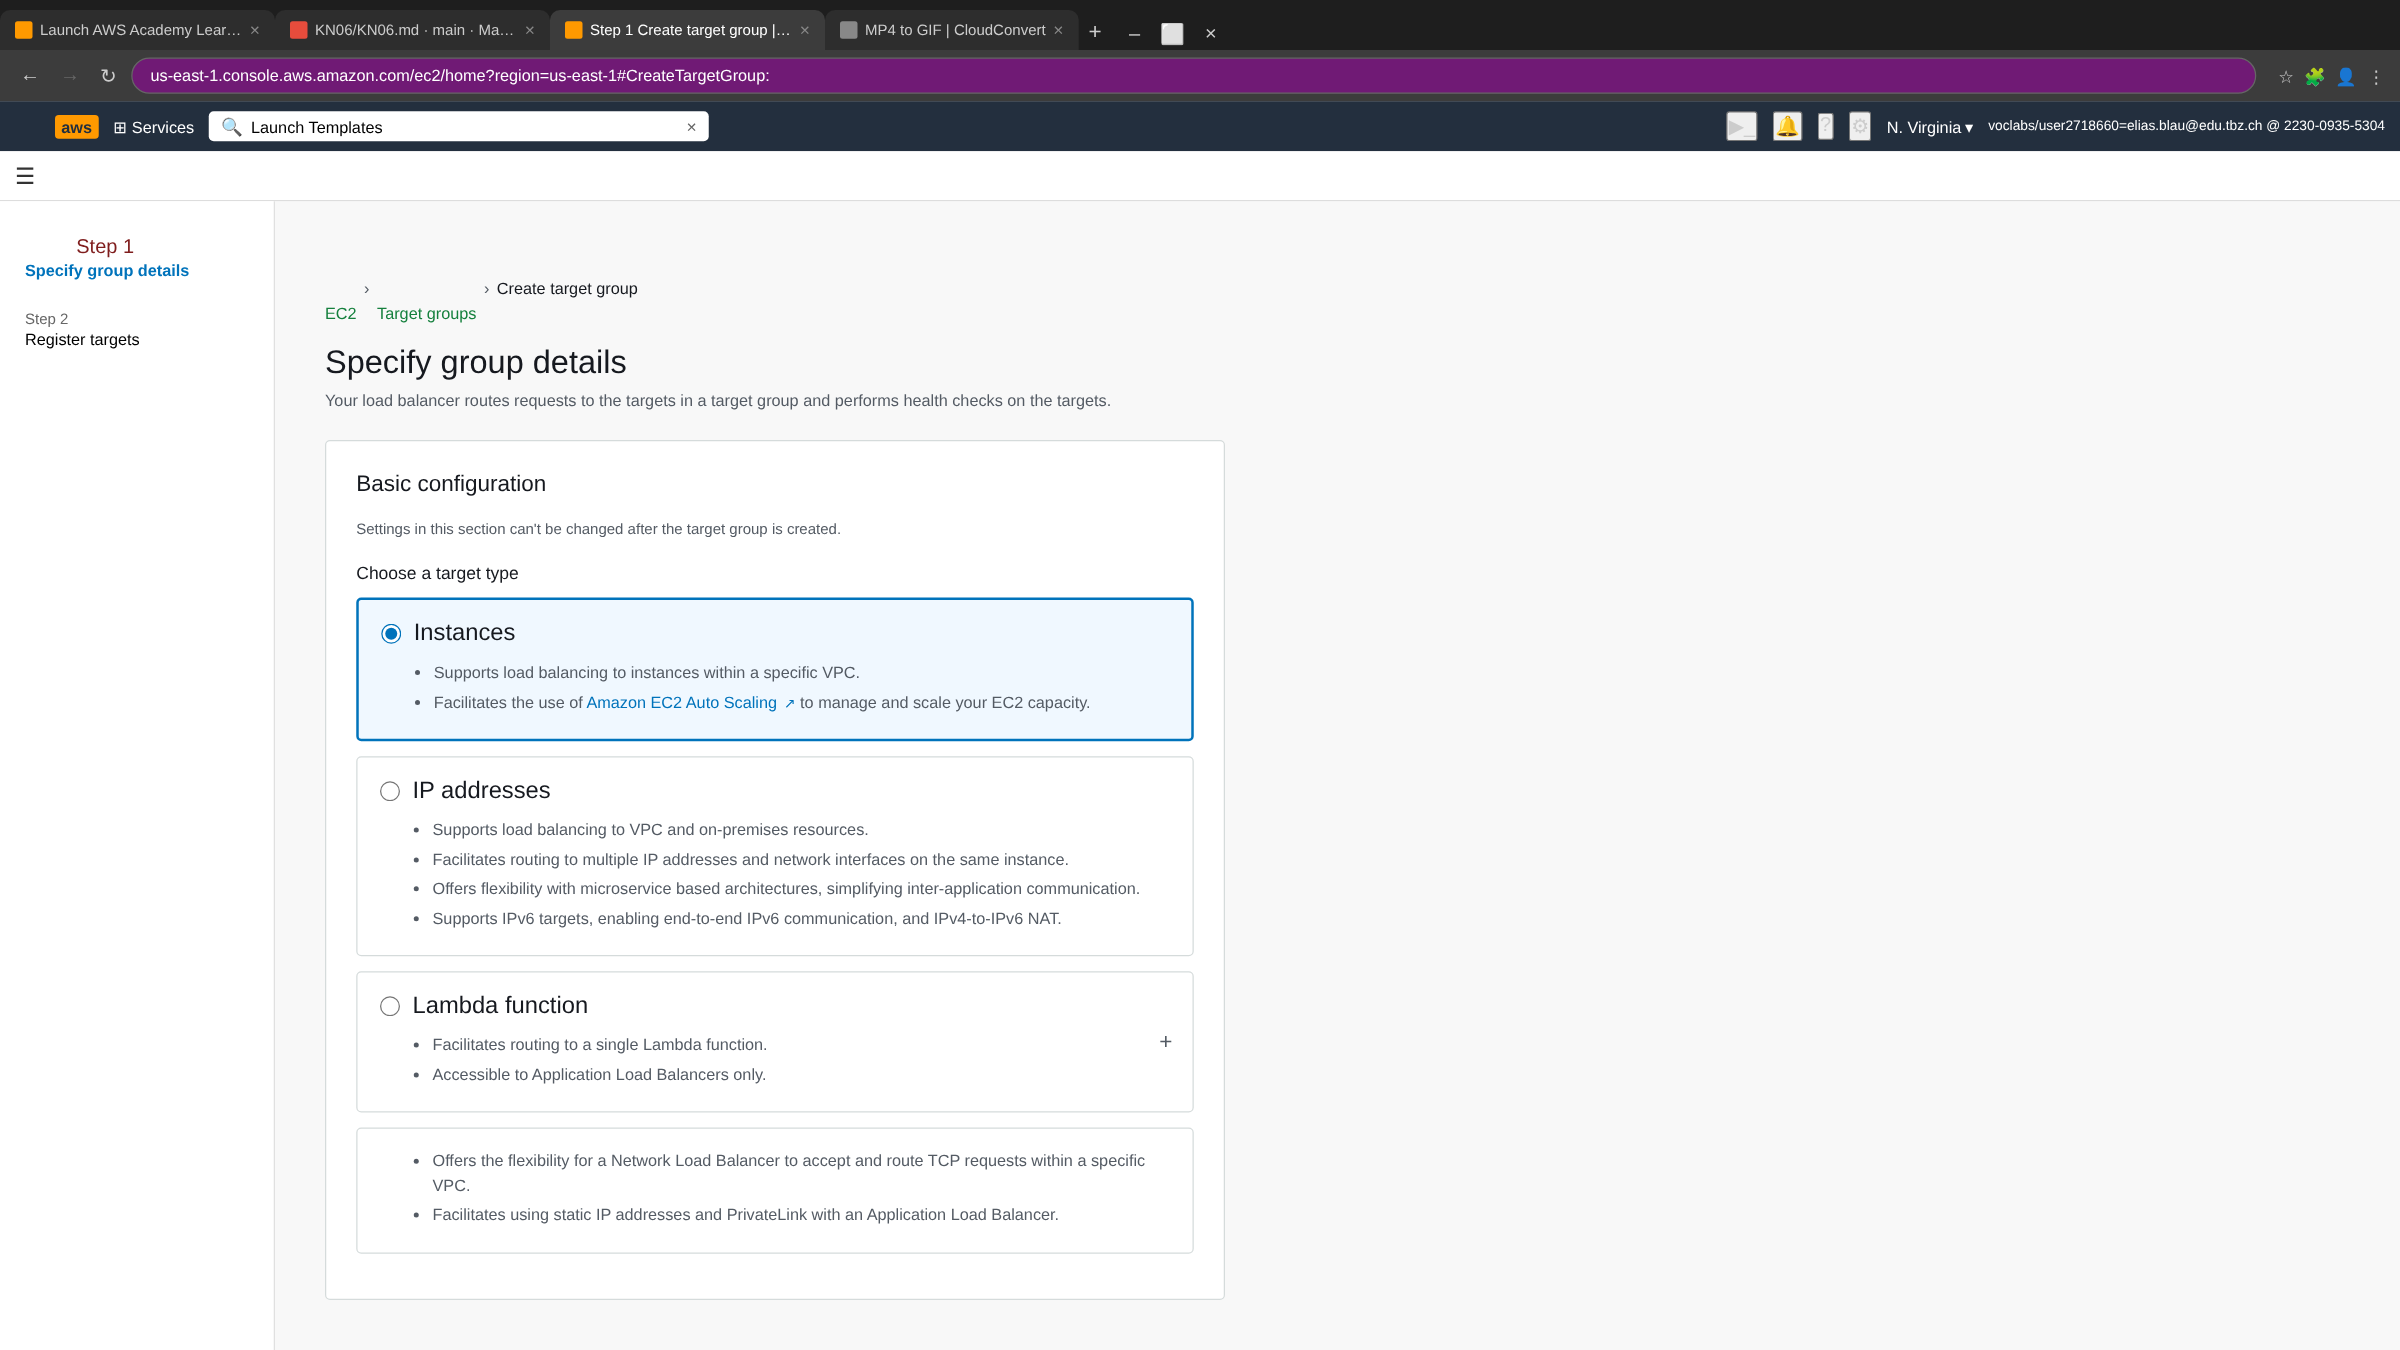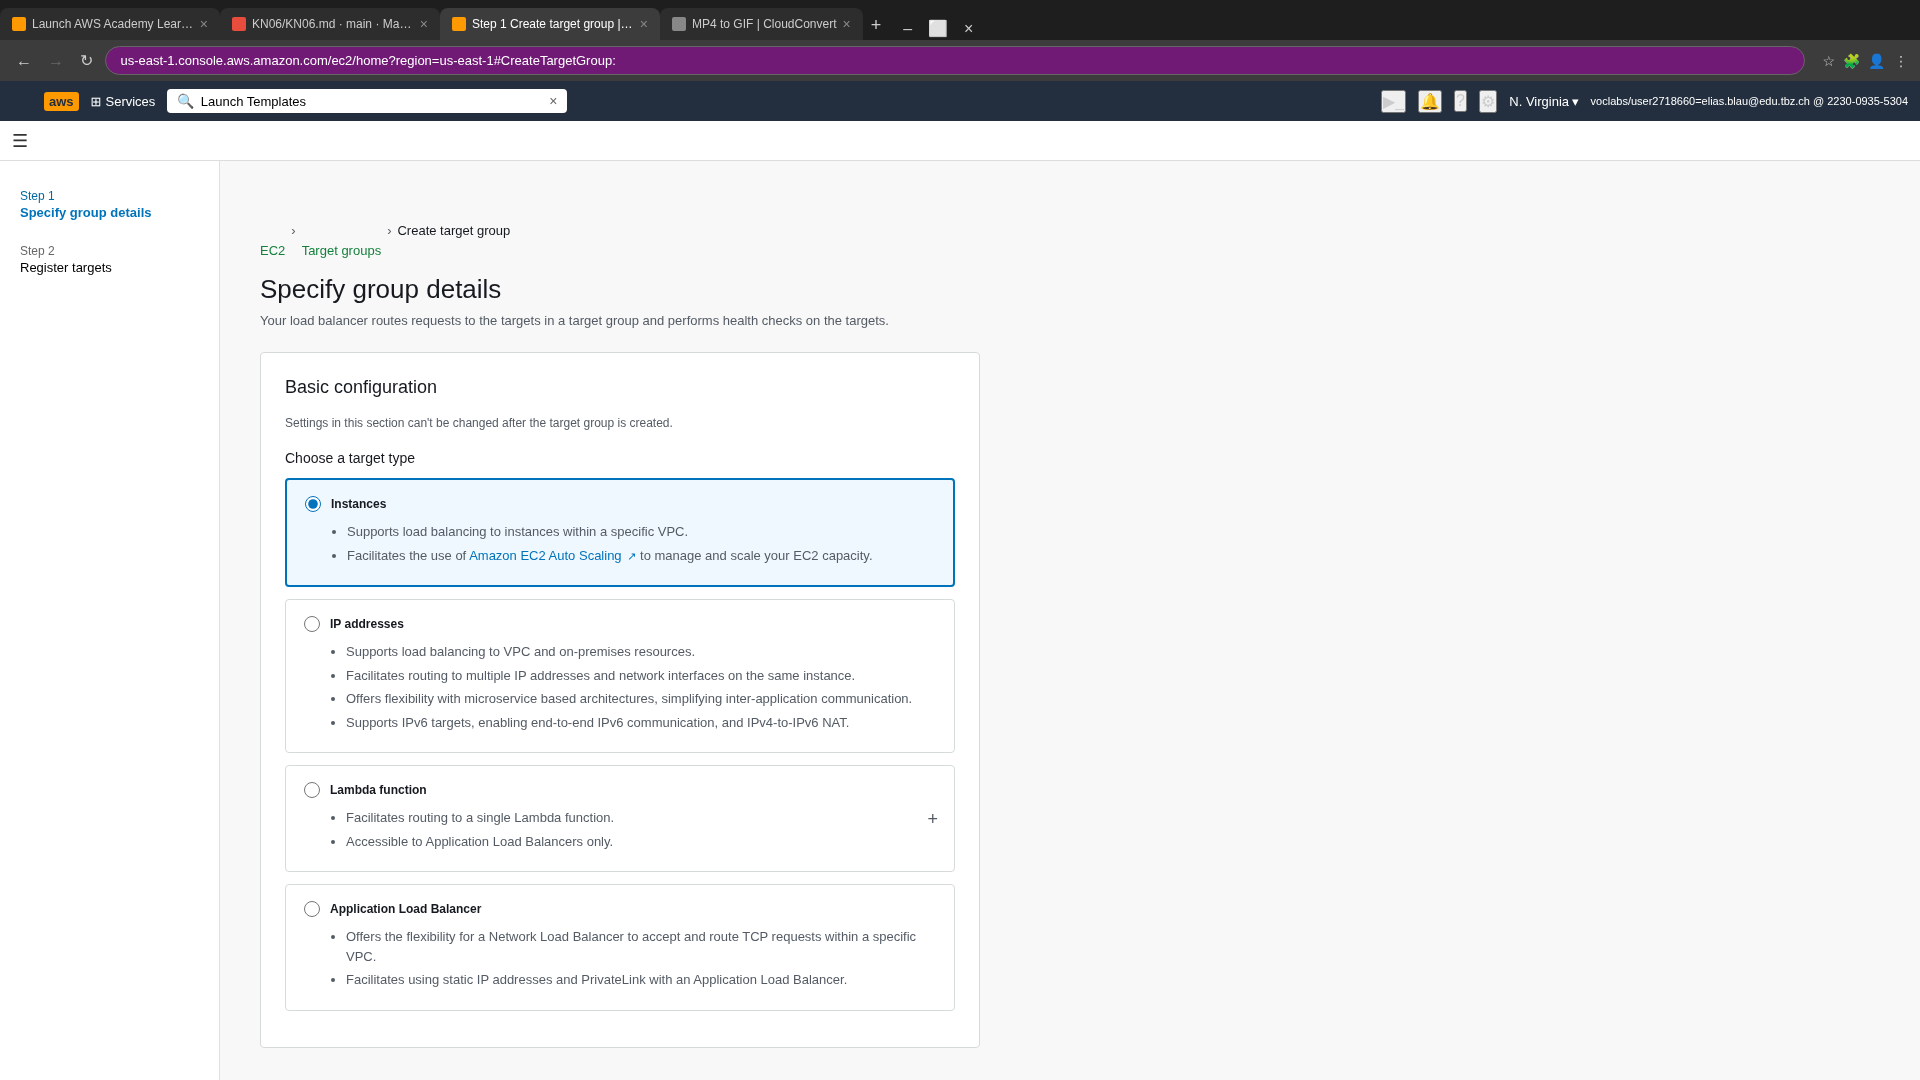--- a/index.html
+++ b/index.html
@@ -40,21 +40,21 @@
     
     .aws-secondary-nav { background: #fff; border-bottom: 1px solid #ddd; display: flex; align-items: center; padding: 0 12px; height: 40px; }
     .hamburger { background: none; border: none; font-size: 18px; cursor: pointer; color: #333; margin-right: 12px; }
 
     
     .main-layout { display: flex; min-height: calc(1080px - 120px); background: #f8f8f8; }
 
     
     .sidebar { width: 220px; background: #fff; border-right: 1px solid #e0e0e0; padding: 20px 0; flex-shrink: 0; }
     .sidebar-step { padding: 8px 20px; }
-    .sidebar-step-label { font-size: 12px; color: #0369a1; margin-bottom: 2px; }
+    .sidebar-step-label { font-size: 16px; color: #7f1d1d; margin-bottom: 2px; margin-left: 41px; }
     .sidebar-step-title { font-size: 13px; color: #0073bb; font-weight: 500; cursor: pointer; }
     .sidebar-step-title.active { font-weight: 600; color: #0073bb; }
     .sidebar-step-2 { padding: 8px 20px; margin-top: 8px; }
     .sidebar-step-2-label { font-size: 12px; color: #666; margin-bottom: 2px; }
     .sidebar-step-2-title { font-size: 13px; color: #000000; }
 
     
     .content { flex: 1; padding: 30px 40px; }
     .page-title { font-size: 26px; font-weight: 400; color: #16191f; margin-bottom: 8px; }
     .page-subtitle { font-size: 13px; color: #545b64; margin-bottom: 24px; }
@@ -64,21 +64,21 @@
     .card-title { font-size: 18px; font-weight: 500; color: #16191f; margin-bottom: 18px; }
     .card-subtitle { font-size: 12px; color: #545b64; margin-bottom: 20px; }
 
     .section-label { font-size: 14px; color: #16191f; margin-bottom: 12px; font-weight: 400; }
 
     
     .radio-option { border: 1px solid #d5dbdb; border-radius: 4px; padding: 16px 18px; margin-bottom: 12px; cursor: pointer; position: relative; }
     .radio-option.selected { border: 2px solid #0073bb; background: #f0f8ff; }
     .radio-header { display: flex; align-items: center; gap: 10px; margin-bottom: 10px; }
     .radio-input { width: 16px; height: 16px; accent-color: #0073bb; cursor: pointer; flex-shrink: 0; }
-    .radio-label { font-size: 12px; font-weight: 700; color: #16191f; }
+    .radio-label { font-size: 19px; font-weight: 400; color: #16191f; }
     .radio-bullets { padding-left: 26px; }
     .radio-bullets ul { list-style: disc; padding-left: 16px; }
     .radio-bullets li { font-size: 13px; color: #545b64; margin-bottom: 4px; line-height: 1.5; }
     .radio-bullets a { color: #0073bb; text-decoration: none; }
     .ext-link-icon { font-size: 11px; margin-left: 2px; }
     .lambda-plus { position: absolute; right: 16px; top: 50%; transform: translateY(-50%); color: #545b64; font-size: 18px; }
 
     
     .breadcrumb { display: flex; align-items: center; gap: 6px; padding: 12px 0 16px 0; font-size: 13px; }
     .breadcrumb a { color: #15803d; text-decoration: none; margin-top: 40px; }
@@ -232,24 +232,20 @@
         <span class="lambda-plus">+</span>
         <div class="radio-bullets">
           <ul>
             <li>Facilitates routing to a single Lambda function.</li>
             <li>Accessible to Application Load Balancers only.</li>
           </ul>
         </div>
       </div>
 
       <div class="radio-option">
-        <div class="radio-header">
-          <input type="radio" class="radio-input" name="target-type" style="">
-          <span class="radio-label">Application Load Balancer</span>
-        </div>
         <div class="radio-bullets">
           <ul>
             <li>Offers the flexibility for a Network Load Balancer to accept and route TCP requests within a specific VPC.</li>
             <li>Facilitates using static IP addresses and PrivateLink with an Application Load Balancer.</li>
           </ul>
         </div>
       </div>
 
     </div>
   </div>

